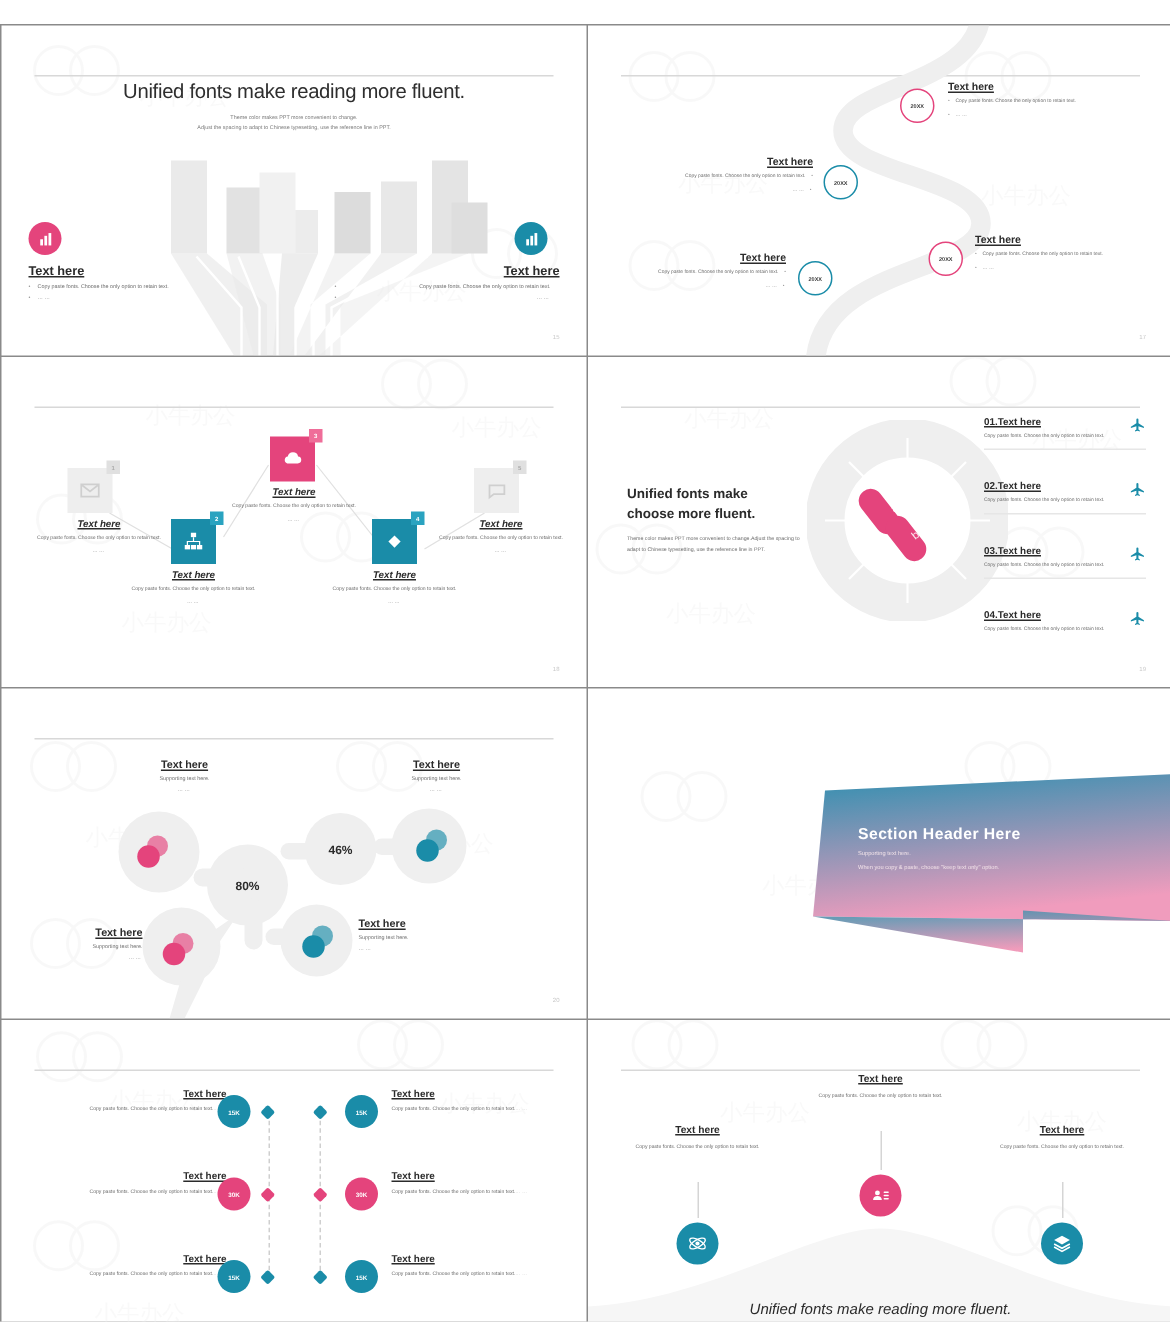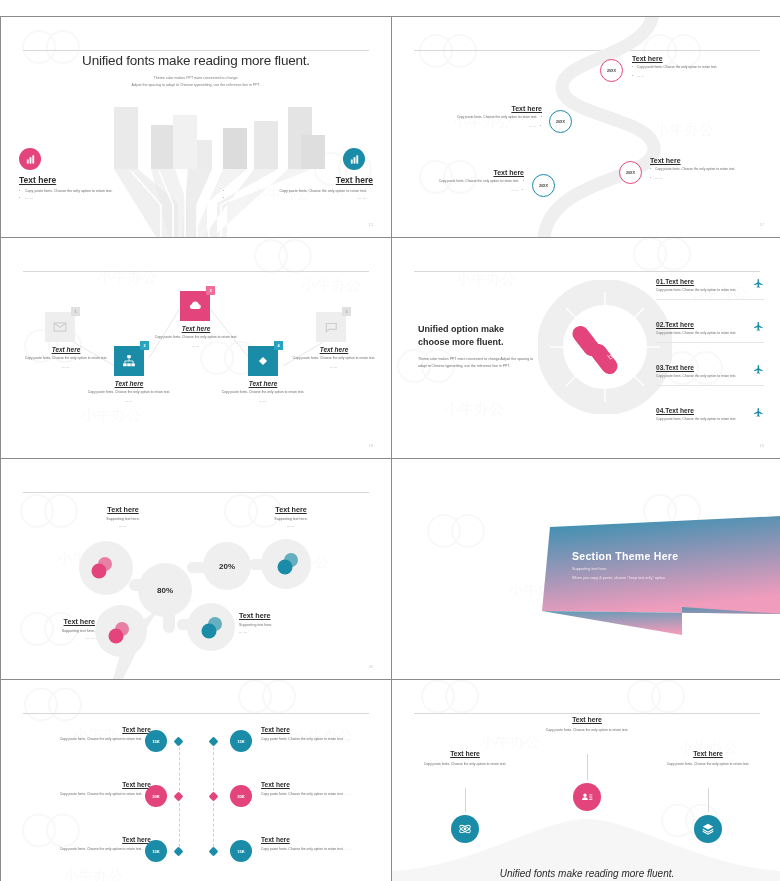--- a/index.html
+++ b/index.html
@@ -384,21 +384,21 @@
       </g>
       <g fill="#f4f4f4" font-size="15" font-family="DejaVu Sans">
         <text x="64" y="46">小牛办公</text>
             <text x="52" y="176">小牛办公</text>
         <text x="296" y="60">小牛办公</text>
           </g>
         </svg></div>
     <div class="hr"></div>
 
     <div class="s4-title">
-      <div>Unified option make</div>
+      <div>Unified fonts make</div>
       <div>choose more fluent.</div>
     </div>
     <div class="s4-desc">Theme color makes PPT more convenient to change.Adjust the spacing to adapt to Chinese typesetting, use the reference line in PPT.</div>
 
     <svg style="position:absolute; left:146px; top:42px;" width="134" height="134" viewBox="0 0 134 134">
       <circle cx="67" cy="67" r="55" fill="none" stroke="#efefef" stroke-width="26"></circle>
       <g stroke="#ffffff" stroke-width="1.4">
         <line x1="67" y1="12" x2="67" y2="38"></line>
           <line x1="106" y1="28" x2="88" y2="46"></line>
         <line x1="122" y1="67" x2="96" y2="67"></line>
@@ -492,21 +492,21 @@
           <circle cx="284" cy="108" r="7.5"></circle>
         <circle cx="214" cy="165" r="7" opacity=".65"></circle>
           <circle cx="208" cy="172" r="7.5"></circle>
       </g>
     </svg>
 
     <div class="s5-pct" style="left:140px; top:122px; width:48px; height:18px;">
       <span>80%</span>
     </div>
     <div class="s5-pct" style="left:203px; top:98px; width:46px; height:18px;">
-      <span>20%</span>
+      <span>46%</span>
     </div>
 
     <div class="s5-tx" style="left:80px; top:46px; text-align:center;">
       <div class="t-head h">Text here</div>
       <p>Supporting text here.</p>
       <p class="dots">……</p>
     </div>
     <div class="s5-tx" style="left:248px; top:46px; text-align:center;">
       <div class="t-head h">Text here</div>
       <p>Supporting text here.</p>
@@ -547,21 +547,21 @@
             <stop offset="100%" stop-color="#f09cbd"></stop>
         </linearGradient>
         <linearGradient id="g2" x1="0" y1="0" x2="0.3" y2="1">
           <stop offset="0%" stop-color="#3a93ae"></stop>
             <stop offset="100%" stop-color="#ef93b5"></stop>
         </linearGradient>
       </defs>
       <path d="M158 68 L390 57 L390 155 L150 152 Z" fill="url(#g1)"></path>
       <path d="M150 152 L290 176 L290 148 L390 155 Z" fill="url(#g2)" opacity=".92"></path>
     </svg>
-    <div style="position:absolute; left:180px; top:91px; font-size:10.5px; font-weight:bold; color:#fff; letter-spacing:.3px;">Section Theme Here</div>
+    <div style="position:absolute; left:180px; top:91px; font-size:10.5px; font-weight:bold; color:#fff; letter-spacing:.3px;">Section Header Here</div>
     <div style="position:absolute; left:180px; top:108px; font-size:3.8px; color:#f3e4ea;">Supporting text here.</div>
     <div style="position:absolute; left:180px; top:117px; font-size:3.8px; color:#f3e4ea;">When you copy &amp; paste, choose "keep text only" option.</div>
     <div class="pgnum"></div>
   </div>
 
   <div class="slide">
     <div class="wm"><svg viewBox="0 0 390 220">
       <g fill="none" stroke="#f2f2f2" stroke-width="2">
         <circle cx="40" cy="24" r="16"></circle>
             <circle cx="64" cy="24" r="16"></circle>

